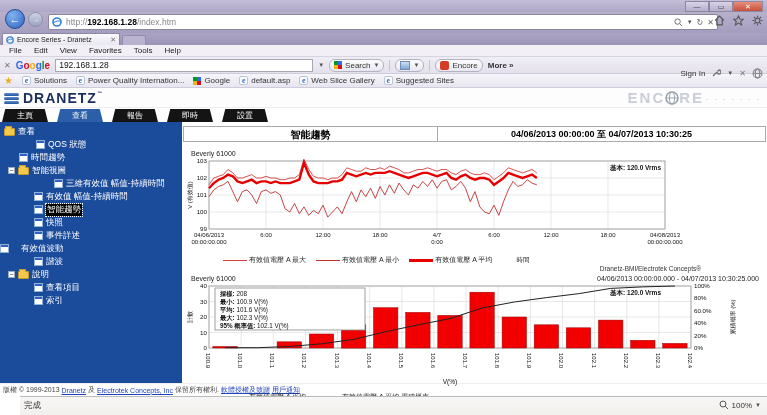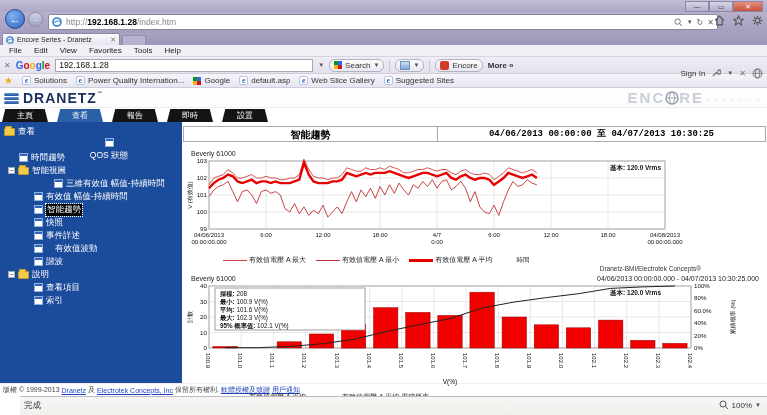--- a/index.html
+++ b/index.html
@@ -61,21 +61,21 @@
   .ebox{width:7px;height:7px;background:#fff;border:1px solid #9ab;color:#223;font-size:7px;line-height:5px;text-align:center;flex:none;}
   .ico-folder{width:11px;height:8px;background:#f2c94c;border:1px solid #c49a2a;border-radius:1px;position:relative;flex:none;}
   .ico-folder:before{content:"";position:absolute;left:0;top:-3px;width:5px;height:2px;background:#f2c94c;border:1px solid #c49a2a;border-bottom:none;}
   .ico-doc{width:9px;height:9px;background:#fff;border:1px solid #8fb2d8;position:relative;flex:none;}
   .ico-doc:before{content:"";position:absolute;left:0;top:0;right:0;height:2px;background:#2f62c4;}
   .tlabel.sel{background:#000;outline:1px dotted #fff;padding:0 1px;}
   .main{flex:1;background:#fff;padding:2px 0 0 1px;position:relative;}
   .rheader{display:flex;margin:2px 0 0 0;}
   .rcell{border:1px solid #aaa;height:16px;line-height:15px;font-weight:bold;text-align:center;}
   .rtitle{width:255px;font-size:10px;}
-  .rrange{width:328px;border-left:none;font-size:9px;font-family:Liberation Mono, monospace;}
+  .rrange{width:328px;border-left:none;font-size:9px;}
   .chartblock{margin-top:8px;}
   .devlabel{font-size:7px;color:#222;margin-left:8px;}
   .c2head{display:flex;font-size:7px;color:#222;margin:2px 8px 0 8px;justify-content:space-between;}
   .legend{display:flex;align-items:center;gap:10px;margin-left:40px;font-size:7px;color:#222;height:10px;}
   .lswatch{display:inline-block;width:24px;vertical-align:middle;}
   .credit{text-align:right;margin-right:66px;font-size:6.5px;color:#333;height:8px;}
 
   
   .page-footer{height:13px;background:#fff;font-size:7px;color:#444;display:flex;align-items:center;padding-left:3px;gap:2px;border-top:1px solid #eee;}
   .page-footer a{color:#2244bb;text-decoration:underline;}
@@ -253,21 +253,21 @@
       <div class="ntab">即時</div>
       <div class="ntab">設置</div>
     </div>
 
   <div class="content">
     <div class="sidebar" id="sidebar-tree">
         <div class="trow" style="padding-left: 4px;">
           <span class="ico-folder"></span>
           <span class="tlabel">查看</span>
         </div>
-        <div class="trow" style="padding-left: 36px; flex-direction: column;">
+        <div class="trow" style="padding-left: 36px;">
           <span class="ico-doc"></span>
           <span class="tlabel">QOS 狀態</span>
         </div>
         <div class="trow" style="padding-left: 19px;">
           <span class="ico-doc"></span>
           <span class="tlabel">時間趨勢</span>
         </div>
         <div class="trow" style="padding-left: 8px;">
           <span class="ebox">−</span>
           <span class="ico-folder"></span>
@@ -286,21 +286,21 @@
           <span class="tlabel sel">智能趨勢</span>
         </div>
         <div class="trow" style="padding-left: 34px;">
           <span class="ico-doc"></span>
           <span class="tlabel">快照</span>
         </div>
         <div class="trow" style="padding-left: 34px;">
           <span class="ico-doc"></span>
           <span class="tlabel">事件詳述</span>
         </div>
-        <div class="trow" style="padding-left: 34px; gap: 12px;">
+        <div class="trow" style=" gap: 12px;">
           <span class="ico-doc"></span>
           <span class="tlabel">有效值波動</span>
         </div>
         <div class="trow" style="padding-left: 34px;">
           <span class="ico-doc"></span>
           <span class="tlabel">諧波</span>
         </div>
         <div class="trow" style="padding-left: 8px;">
           <span class="ebox">−</span>
           <span class="ico-folder"></span>

